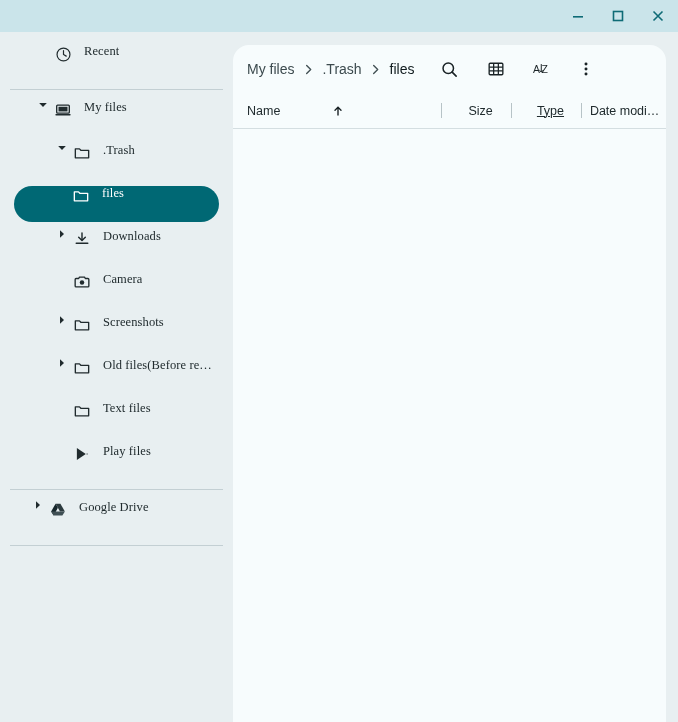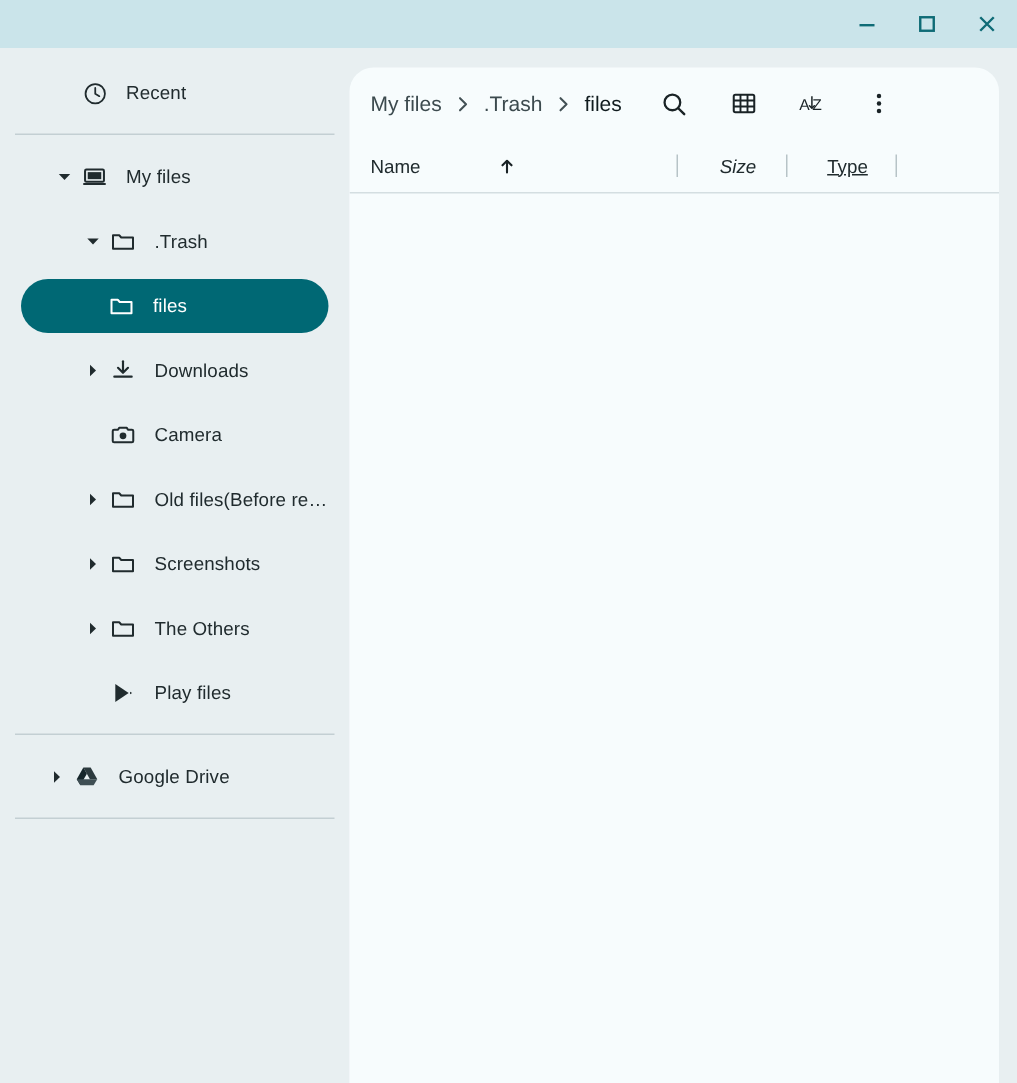--- a/index.html
+++ b/index.html
@@ -53,26 +53,27 @@
     width: 233px;
     height: 690px;
     background: #e8eff1;
     padding-top: 12px;
     overflow: hidden;
   }
 
   .nav-row {
     position: relative;
     display: flex;
-    align-items: center;
+    align-items: flex-start;
     height: 36px;
     margin: 0 14px 7px 14px;
     border-radius: 18px;
     cursor: default;
     white-space: nowrap;
+    font-family: Liberation Serif, serif;
   }
 
   .nav-row.selected {
     background: #006874;
     color: #ffffff;
   }
 
   .nav-label {
     font-size: 12.5px;
     letter-spacing: 0.1px;
@@ -180,21 +181,21 @@
     font-size: 12.5px;
     color: #202b2e;
     display: flex;
     align-items: center;
     cursor: default;
     white-space: nowrap;
     gap: 44px;
   }
 
   .col-name { width: 204px; }
-  .col-size { width: 64px; justify-content: center; font-style: italic; }
+  .col-size { width: 64px; justify-content: center; }
   .col-type { width: 64px; justify-content: center; text-decoration: underline; }
   .col-date { width: 80px; overflow: hidden; text-overflow: ellipsis; display:block; line-height:36px; }
 
   .sort-arrow {
     display: inline-flex;
     align-items: center;
     margin-left: 8px;
   }
 
   .col-sep {
@@ -318,51 +319,47 @@
       <div class="expander">
         <svg width="10" height="10" viewBox="0 0 10 10">
             <path d="M3 1.2 L7 5 L3 8.8 Z" fill="#202b2e"></path>
           </svg>
       </div>
       <div class="nav-icon">
         <svg width="18" height="18" viewBox="0 0 20 20">
           <path d="M2.6 5.4 h4.6 l1.5 1.6 h8.7 v8.4 h-14.8 z" fill="none" stroke="#202b2e" stroke-width="1.5" stroke-linejoin="round"></path>
         </svg>
       </div>
+      <span class="nav-label">Screenshots</span>
+    </div>
+
+    <div class="nav-row ind-2">
+      <div class="expander">
+        <svg width="10" height="10" viewBox="0 0 10 10">
+            <path d="M3 1.2 L7 5 L3 8.8 Z" fill="#202b2e"></path>
+          </svg>
+      </div>
+      <div class="nav-icon">
+        <svg width="18" height="18" viewBox="0 0 20 20">
+          <path d="M2.6 5.4 h4.6 l1.5 1.6 h8.7 v8.4 h-14.8 z" fill="none" stroke="#202b2e" stroke-width="1.5" stroke-linejoin="round"></path>
+        </svg>
+      </div>
       <span class="nav-label">Old files(Before re…</span>
     </div>
 
     <div class="nav-row ind-2">
-      <div class="expander">
-        <svg width="10" height="10" viewBox="0 0 10 10">
-            <path d="M3 1.2 L7 5 L3 8.8 Z" fill="#202b2e"></path>
-          </svg>
-      </div>
+      <div class="expander"></div>
       <div class="nav-icon">
         <svg width="18" height="18" viewBox="0 0 20 20">
           <path d="M2.6 5.4 h4.6 l1.5 1.6 h8.7 v8.4 h-14.8 z" fill="none" stroke="#202b2e" stroke-width="1.5" stroke-linejoin="round"></path>
         </svg>
       </div>
-      <span class="nav-label">Screenshots</span>
-    </div>
-
-
-    <div class="nav-row ind-2">
-      <div class="expander">
-        <svg width="10" height="10" viewBox="0 0 10 10">
-            <path d="M3 1.2 L7 5 L3 8.8 Z" fill="#202b2e"></path>
-          </svg>
-      </div>
-      <div class="nav-icon">
-        <svg width="18" height="18" viewBox="0 0 20 20">
-          <path d="M2.6 5.4 h4.6 l1.5 1.6 h8.7 v8.4 h-14.8 z" fill="none" stroke="#202b2e" stroke-width="1.5" stroke-linejoin="round"></path>
-        </svg>
-      </div>
-      <span class="nav-label">The Others</span>
-    </div>
+      <span class="nav-label">Text files</span>
+    </div>
+
 
     <div class="nav-row ind-2">
       <div class="expander"></div>
       <div class="nav-icon">
         <svg width="18" height="18" viewBox="0 0 20 20">
           <path d="M4.3 3.4 L14.2 10 L4.3 16.6 Z" fill="#202b2e"></path>
           <path d="M15.2 9.1 l1.6 0.9 -1.6 0.9 z" fill="#202b2e"></path>
         </svg>
       </div>
       <span class="nav-label">Play files</span>
@@ -470,18 +467,19 @@
         </span>
       </div>
 
       <div class="col-sep"></div>
       <div class="col col-size">Size</div>
 
       <div class="col-sep"></div>
       <div class="col col-type">Type</div>
 
       <div class="col-sep"></div>
+      <div class="col col-date">Date modi…</div>
     </div>
 
     <div id="file-list"></div>
 
   </div>
 </div>
 
 </body></html>

